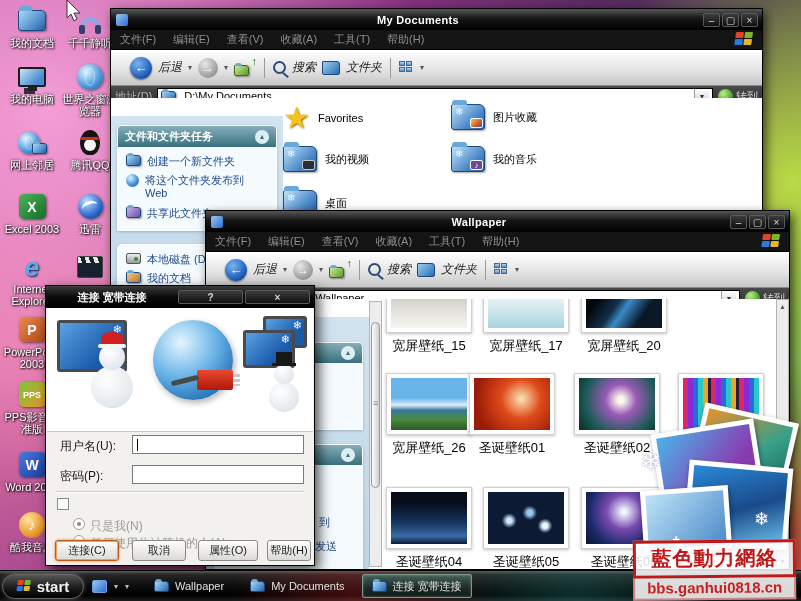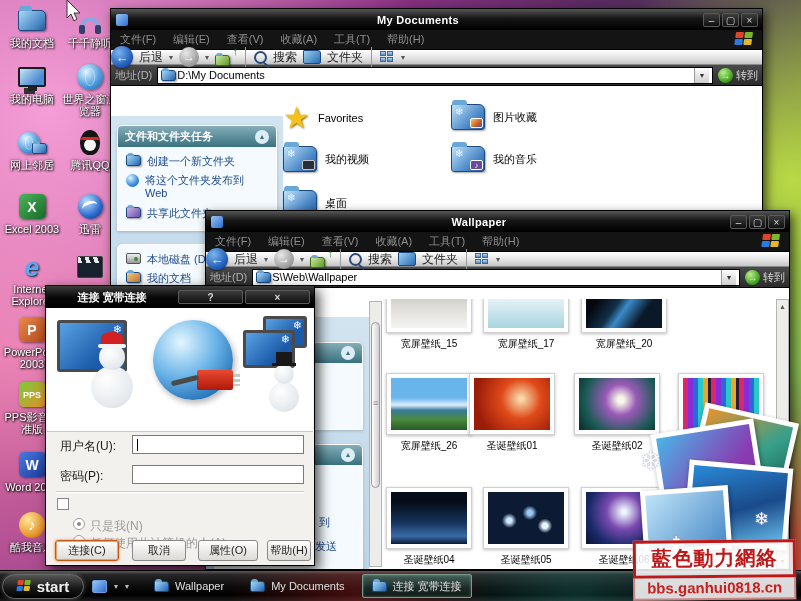--- a/index.html
+++ b/index.html
@@ -61,38 +61,38 @@
   .ticon { width:12px; height:12px; margin:0 5px; border-radius:2px; background:linear-gradient(135deg,#9ac8f0,#2a6cd4); flex:none; }
   .ttitle { flex:1; text-align:center; font-weight:bold; font-size:11px; letter-spacing:.3px; }
   .winbtns { display:flex; gap:2px; margin-right:4px; }
   .winbtn { width:17px; height:14px; color:#d8d8d8; font-size:10px; line-height:13px; text-align:center;
     background:linear-gradient(#3c3c3c,#101010); border:1px solid #5a5a5a; border-radius:2px; }
   .menubar { height:20px; background:#141414; border-bottom:1px solid #000; display:flex; align-items:center; padding:0 9px; gap:17px; color:#8e8e8e; font-size:11px; }
   .winflag { margin-left:auto; width:18px; height:15px; display:grid; grid-template-columns:8px 8px; grid-template-rows:6px 6px; gap:1px; transform:skewX(-8deg); }
   .winflag i { border-radius:1px; }
   .wf-r{background:#e0452a} .wf-g{background:#7ab82a} .wf-b{background:#2a7ae0} .wf-y{background:#e0b82a}
 
-  .toolbar { height:15px; background:linear-gradient(#ffffff,#e2e2e2 60%,#c6c6c6); border-bottom:1px solid #8a8a8a; display:flex; align-items:center; padding:0 0; gap:6px; color:#1c1c1c; font-size:12px; }
+  .toolbar { height:36px; background:linear-gradient(#ffffff,#e2e2e2 60%,#c6c6c6); border-bottom:1px solid #8a8a8a; display:flex; align-items:center; padding:0 19px; gap:6px; color:#1c1c1c; font-size:12px;font-style:italic; }
   .navback { width:22px; height:22px; border-radius:50%; background:radial-gradient(circle at 35% 30%,#7ab4f0,#1a56b4 70%,#0a2a6a); color:#fff; display:flex; align-items:center; justify-content:center; font-size:13px; box-shadow:0 1px 2px rgba(0,0,0,.5); }
   .navback::after { content:"←"; }
   .navfwd { width:20px; height:20px; border-radius:50%; background:radial-gradient(circle at 35% 30%,#e8e8e8,#9a9a9a 70%,#6a6a6a); color:#fff; display:flex; align-items:center; justify-content:center; font-size:12px; }
   .navfwd::after { content:"→"; }
   .tinydrop { color:#555; font-size:8px; }
   .tsep { width:1px; height:20px; background:#9a9a9a; margin:0 2px; }
   .i-up { position:relative; width:22px; height:17px; }
   .i-up .fold.sm { position:absolute; left:0; bottom:0; background:linear-gradient(135deg,#cde89a,#5a9a2a); border-color:#3a6a10; }
   .i-up::after { content:"↑"; position:absolute; right:-1px; top:-4px; color:#1a7a1a; font-weight:bold; font-size:11px; }
   .i-search { width:13px; height:13px; border:2px solid #2a4a7a; border-radius:50%; position:relative; }
   .i-search::after { content:""; position:absolute; right:-5px; bottom:-4px; width:7px; height:2px; background:#2a4a7a; transform:rotate(40deg); }
   .i-folders { width:18px; height:14px; background:linear-gradient(135deg,#9ad0f0,#2a6cb4); border:1px solid #1a4a80; border-radius:1px 3px 2px 2px; }
   .i-views { width:15px; height:13px; display:grid; grid-template-columns:6px 6px; grid-template-rows:5px 5px; gap:1px; }
   .i-views i { background:linear-gradient(#bcd8f0,#5a8ac0); border:1px solid #3a6a9a; }
 
   .addrbar { height:21px; background:linear-gradient(#4a4a4a,#2c2c2c); border-bottom:1px solid #000; display:flex; align-items:center; padding:0 4px; gap:5px; color:#b4b4b4; font-size:11px; }
-  .addrfield { flex:1; height:17px; background:#fff; border:1px solid #000; display:flex; align-items:center; padding:0 3px; gap:1px; color:#000; overflow:hidden; white-space:nowrap; }
+  .addrfield { flex:1; height:17px; background:#fff; border:1px solid #000; display:flex; align-items:center; padding:0 3px; gap:8px; color:#000; overflow:hidden; white-space:nowrap; }
   .addrdrop { width:15px; height:15px; margin-left:auto; background:linear-gradient(#fdfdfd,#cfcfcf); border-left:1px solid #999; color:#333; font-size:8px; text-align:center; line-height:15px; flex:none;}
   .gobtn { display:flex; align-items:center; gap:3px; color:#d8d8d8; }
   .goarrow { width:15px; height:15px; border-radius:50%; background:radial-gradient(circle at 35% 30%,#b8f08a,#3a9a1a 70%,#1a6a0a); color:#fff; font-size:10px; display:flex; align-items:center; justify-content:center; }
   .goarrow::after { content:"→"; }
 
   .winbody { position:absolute; left:0; right:0; bottom:0; overflow:hidden; background:#fff; }
   .taskpane { position:absolute; top:0; bottom:0; left:0; background:linear-gradient(#d2e4f0,#bcd4e8); padding:9px 6px; overflow:hidden;margin-top:18px; }
   .panel { background:#f4fafd; border:1px solid #fff; border-radius:5px 5px 0 0; margin-bottom:13px; box-shadow:0 1px 3px rgba(0,0,0,.2); }
   .phead { background:linear-gradient(#85aeba,#39717f); color:#fff; font-weight:bold; font-size:11px; padding:3px 7px; border-radius:4px 4px 0 0; display:flex; align-items:center; }
   .phead .arr { margin-left:auto; width:14px; height:14px; background:#dceef4; border-radius:50%; color:#39717f; font-size:8px; text-align:center; line-height:14px; }
@@ -113,21 +113,21 @@
   .bf-badge { position:absolute; right:1px; bottom:1px; width:13px; height:10px; border-radius:2px; }
   .bb-pic { background:linear-gradient(135deg,#f0d05a,#d05a2a 60%,#2a5ad0); border:1px solid #fff; }
   .bb-vid { background:#2a2e38; border:1px solid #c8c8c8; }
   .bb-mus { background:#6a4a9a; border:1px solid #fff; color:#fff; font-size:8px; line-height:9px; text-align:center; }
   .bb-mus::after { content:"♪"; }
 
   
   .thumb { position:absolute; width:86px; text-align:center; }
   .tframe { background:#fff; border:1px solid #d0d0d0; box-shadow:0 1px 3px rgba(0,0,0,.25); padding:4px; height:62px; }
   .timg { width:100%; height:100%; }
-  .tlabel { margin-top:4px; color:#000; font-size:10px; white-space:nowrap; }
+  .tlabel { margin-top:4px; color:#000; font-size:13px; white-space:nowrap; }
   .t15 { background:linear-gradient(180deg,#a8a49e,#dcdad4 55%,#f4f4f2); }
   .t17 { background:linear-gradient(180deg,#7ab8c8,#e4f2f6 45%,#a8d4de); }
   .t20 { background:linear-gradient(125deg,#04080e 25%,#123048 45%,#3a8ac8 55%,#0a1828 75%); }
   .t25 { background:linear-gradient(180deg,#4aa0e4 40%,#bfe0f4 52%,#ecd8a4 64%,#d8b070); }
   .t26 { background:linear-gradient(180deg,#6ab4ec 38%,#ddeefa 52%,#3a7a9a 62%,#4a8a3a 80%,#2a5a2a); }
   .x01 { background:radial-gradient(circle at 62% 40%,#f8d8a8 3%,#e04a1a 35%,#9a1c08 80%); }
   .x02 { background:radial-gradient(circle at 55% 42%,#f8f8ea 6%,#9a5ab8 30%,#1a5a54 70%,#0a2a28); }
   .x03 { background:repeating-linear-gradient(90deg,#d82a6a 0 5px,#8a2ad8 5px 10px,#2a6ad8 10px 15px,#2ac8c8 15px 20px,#e8a82a 20px 25px,#2a1a3a 25px 28px); }
   .x04 { background:linear-gradient(180deg,#060c1a 20%,#16365e 60%,#3a6aa8 85%,#0a1830); }
   .x05 { background:radial-gradient(circle at 28% 55%,#cfe8ff 4%,transparent 12%),radial-gradient(circle at 55% 40%,#9ac8f0 5%,transparent 14%),radial-gradient(circle at 75% 65%,#e8f4ff 4%,transparent 11%),#0c1a34; }

